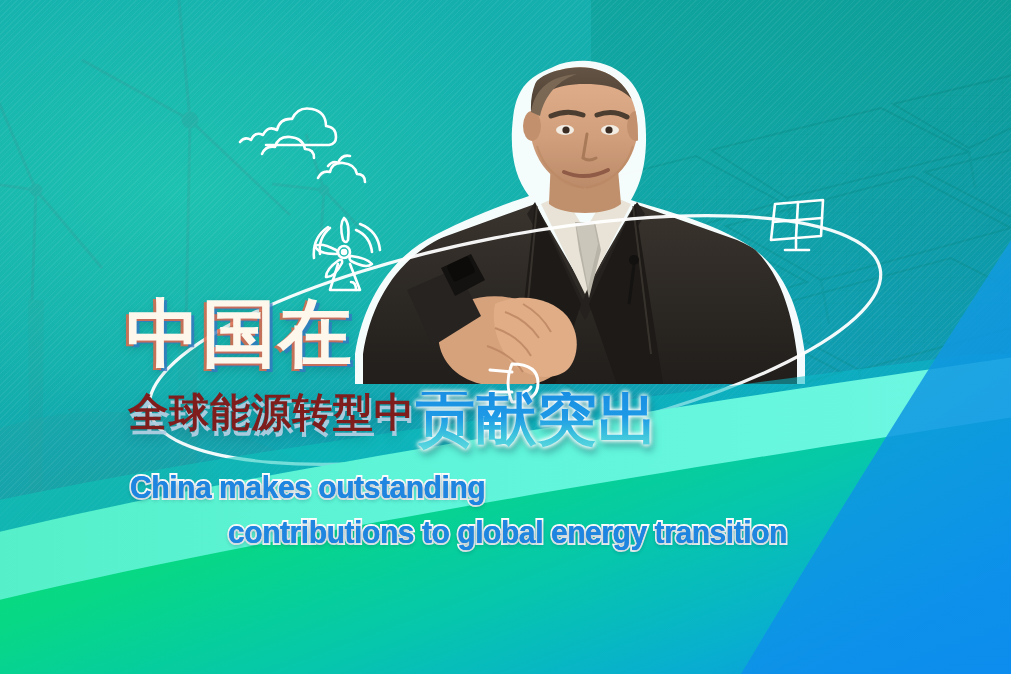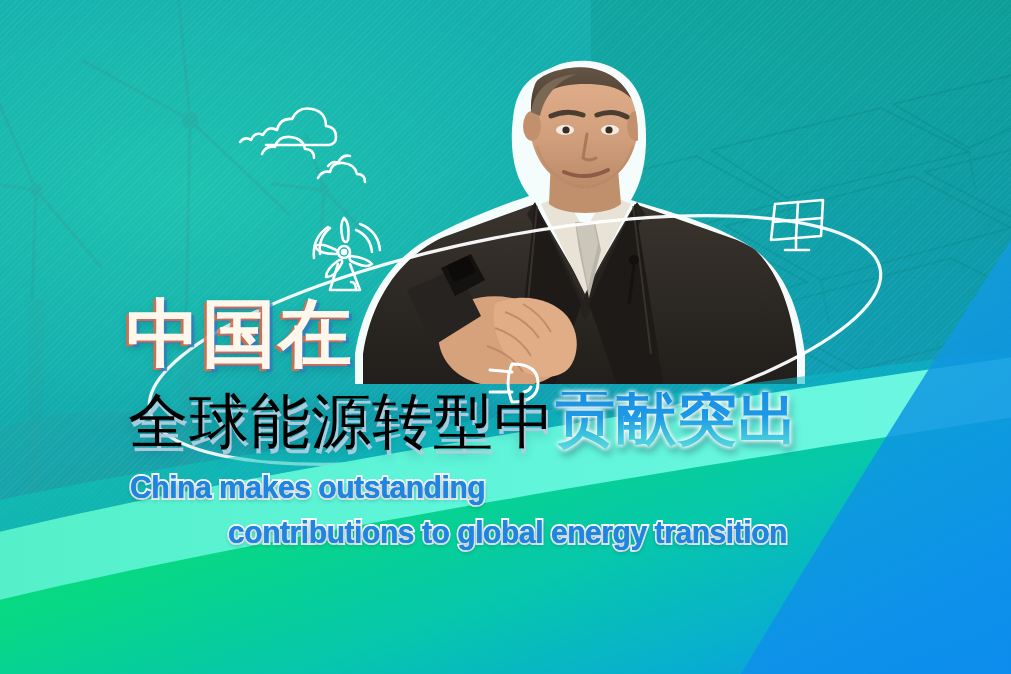--- a/index.html
+++ b/index.html
@@ -93,22 +93,22 @@
        3px 3px 0 rgba(56,118,196,.75),
        0 5px 10px rgba(0,60,70,.28);
     white-space:nowrap;
   }
   .title-cn2-wrap{
     position:absolute;left:128px;top:392px;white-space:nowrap;
   }
   .title-cn2{
     display:inline-block;vertical-align:top;
     font-family:"Liberation Sans",sans-serif;
-    font-weight:400;font-size:60px;letter-spacing:1px;line-height:1;
-    color:#000000;
+    font-weight:700;font-size:40px;letter-spacing:1px;line-height:1;
+    color:#7f1d1d;
     text-shadow:
       2px 5px 0 rgba(176,206,224,.95),
       0 7px 12px rgba(0,55,70,.30);
   }
   .title-cn3{
     display:inline-block;vertical-align:top;
     font-family:Liberation Mono, monospace;
     font-weight:700;font-size:60px;letter-spacing:1px;line-height:1;
     background:linear-gradient(180deg,#1a8fe3 0%,#1e9ae6 42%,#3fc6dd 74%,#63dce0 100%);
     -webkit-background-clip:text;background-clip:text;

